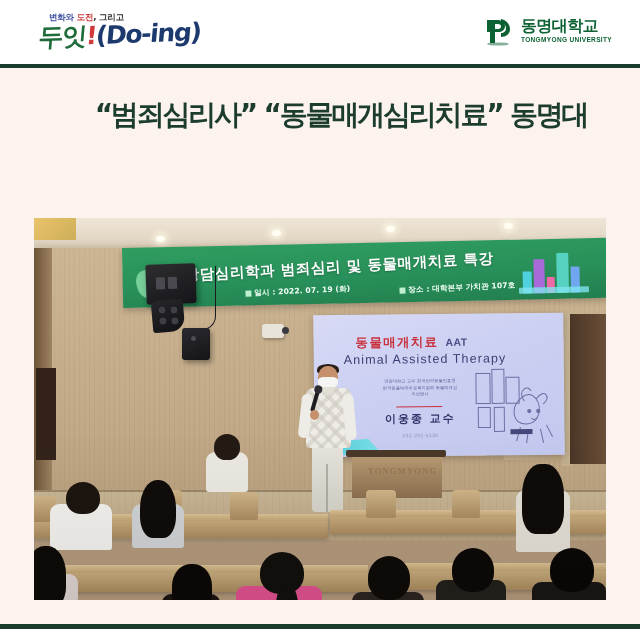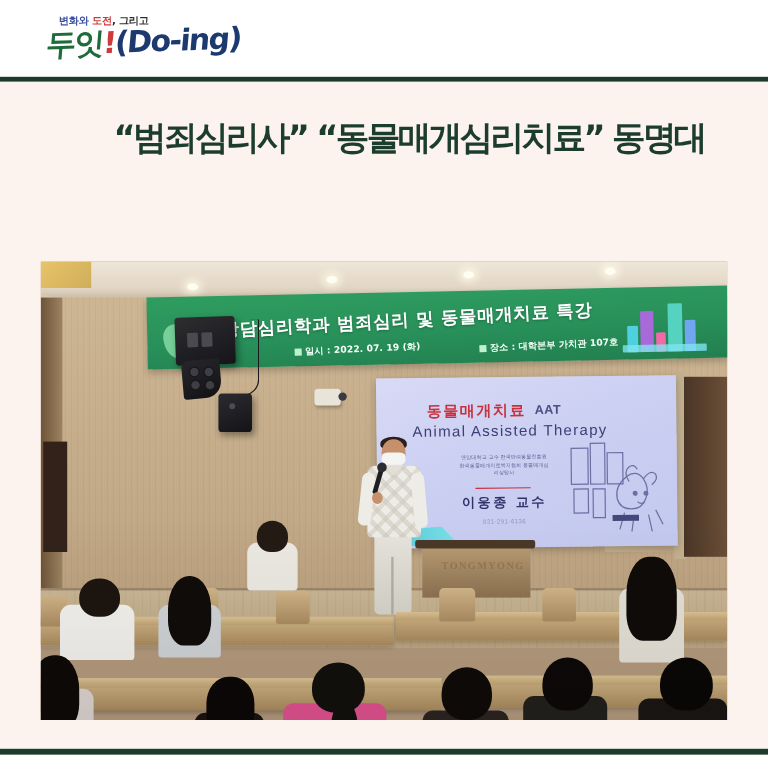--- a/index.html
+++ b/index.html
@@ -377,20 +377,34 @@
 
     <div class="brand-mark">
       <div class="brand-tagline">
         <span class="s1">변화와 </span><span class="s2">도전</span><span class="s3">, 그리고</span>
       </div>
       <div class="brand-word">
         <span class="k">두잇</span><span class="ex">!</span><span class="en">(Do-ing)</span>
       </div>
     </div>
 
+    <div class="uni-logo">
+      <div class="uni-emblem">
+        <svg width="30" height="30" viewBox="0 0 30 30">
+          <path d="M3 4 H14 C19 4 21 7 21 10 C21 14 18 16 14 16 H11 V27 H6 V16 H3 Z" fill="#0d6233"></path>
+          <path d="M11 8 H14 C16 8 17 9 17 10.5 C17 12 16 13 14 13 H11 Z" fill="#ffffff"></path>
+          <path d="M17 3 C22 4 26 8 26 13 C26 18 22 21 17 21 L17 17 C20 17 22 15 22 12.5 C22 9 20 7 17 6.5 Z" fill="#0d6233"></path>
+          <ellipse cx="14" cy="28" rx="11" ry="1.6" fill="#0d6233" opacity=".5"></ellipse>
+        </svg>
+      </div>
+      <div class="uni-names">
+        <span class="uni-kr">동명대학교</span>
+        <span class="uni-en">TONGMYONG UNIVERSITY</span>
+      </div>
+    </div>
   </div>
 
   <div class="divider-top"></div>
 
   <div class="title-block">
     <div class="title-line1">“범죄심리사” “동물매개심리치료” 동명대</div>
   </div>
 
   <div class="photo">
 

